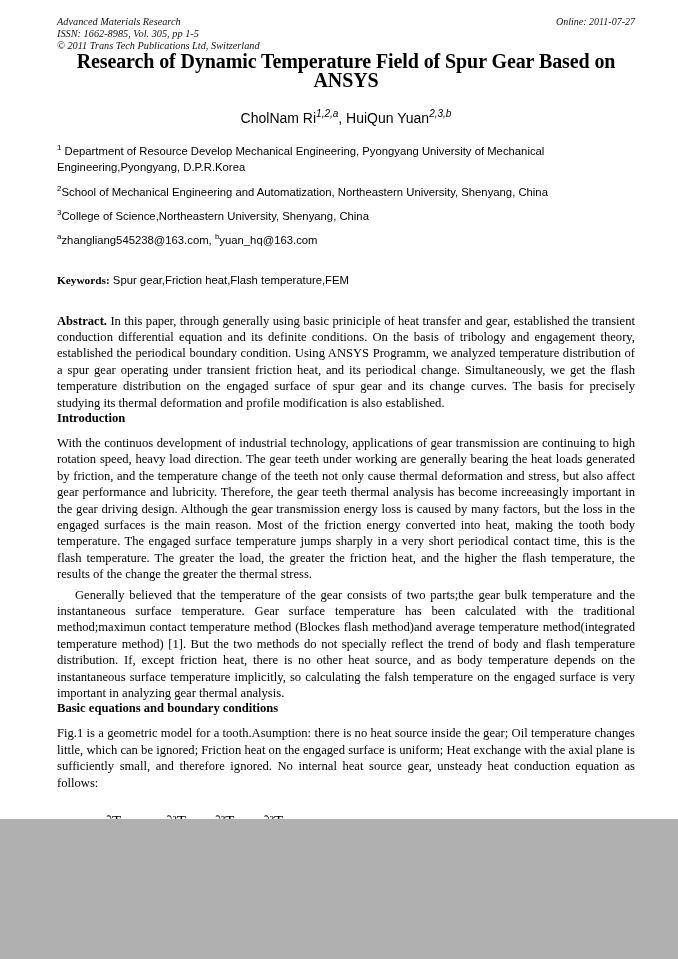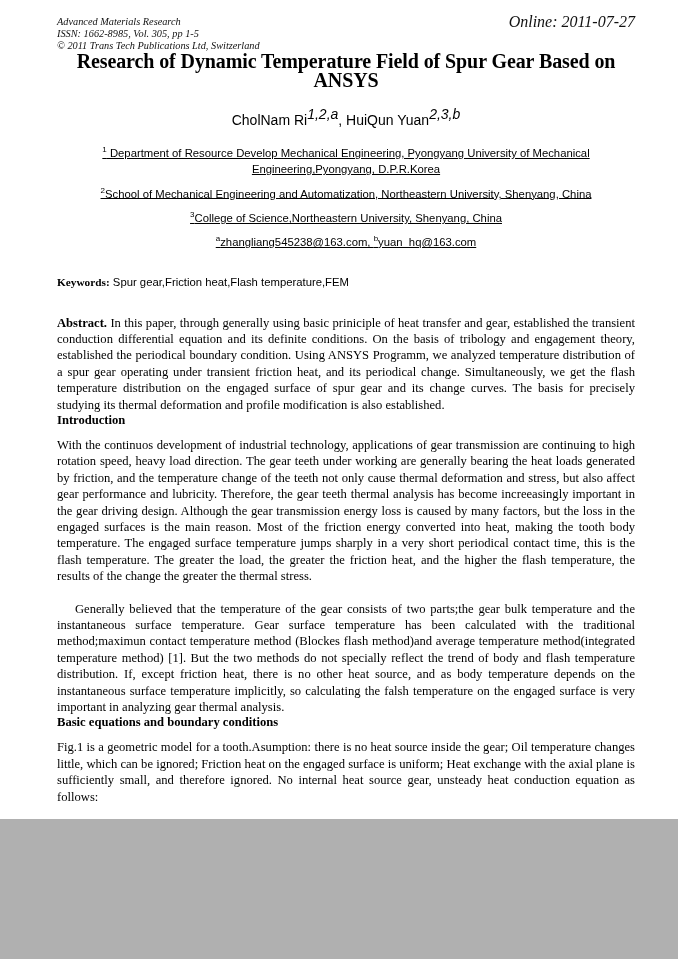--- a/index.html
+++ b/index.html
@@ -34,21 +34,21 @@
     font-size: 10.3px;
     line-height: 12.1px;
     color: #111;
   }
   .journal-header .left-block { width: 430px; }
   .journal-header .online-date {
     position: absolute;
     right: 0;
     top: 0;
     font-style: italic;
-    font-size: 16px;
+    font-size: 10px;
     white-space: nowrap;
   }
 
   
   .paper-title {
     font-family: Liberation Serif, serif;
     font-weight: bold;
     font-size: 20px;
     text-align: center;
     line-height: 19px;
@@ -58,31 +58,29 @@
 
   
   .authors {
     font-family: "Liberation Sans", sans-serif;
     font-size: 14px;
     text-align: center;
     margin-top: 15px;
     line-height: 18px;
     color: #000;
   }
-  .authors sup { font-size: 14px; font-style: italic; }
+  .authors sup { font-size: 10px; font-style: italic; }
 
   
   .affiliations {
     font-family: "Liberation Sans", sans-serif;
     font-size: 11.3px;
-    text-align: center;
     line-height: 16.5px;
     color: #000;
     margin-top: 13px;
-    text-decoration: underline;
   }
   .affil-line { margin-bottom: 5px; }
   .affil-line sup { font-size: 8px; }
   .email-line { margin-top: 4px; }
   .email-line sup { font-size: 8px; }
 
   
   .keywords {
     font-family: "Liberation Sans", sans-serif;
     font-size: 11.3px;
@@ -115,21 +113,21 @@
   
   .body-par {
     font-family: "Liberation Serif", serif;
     font-size: 12.6px;
     line-height: 16.4px;
     text-align: justify;
     color: #000;
     margin: 0;
   }
   .body-par.indent { text-indent: 18px; }
-  .body-par + .body-par { margin-top: 16px; }
+  .body-par + .body-par { margin-top: 4px; }
 
   
   .equation-block {
     position: relative;
     margin-top: 22px;
     height: 62px;
   }
   .equation {
     position: absolute;
     left: 22px;

